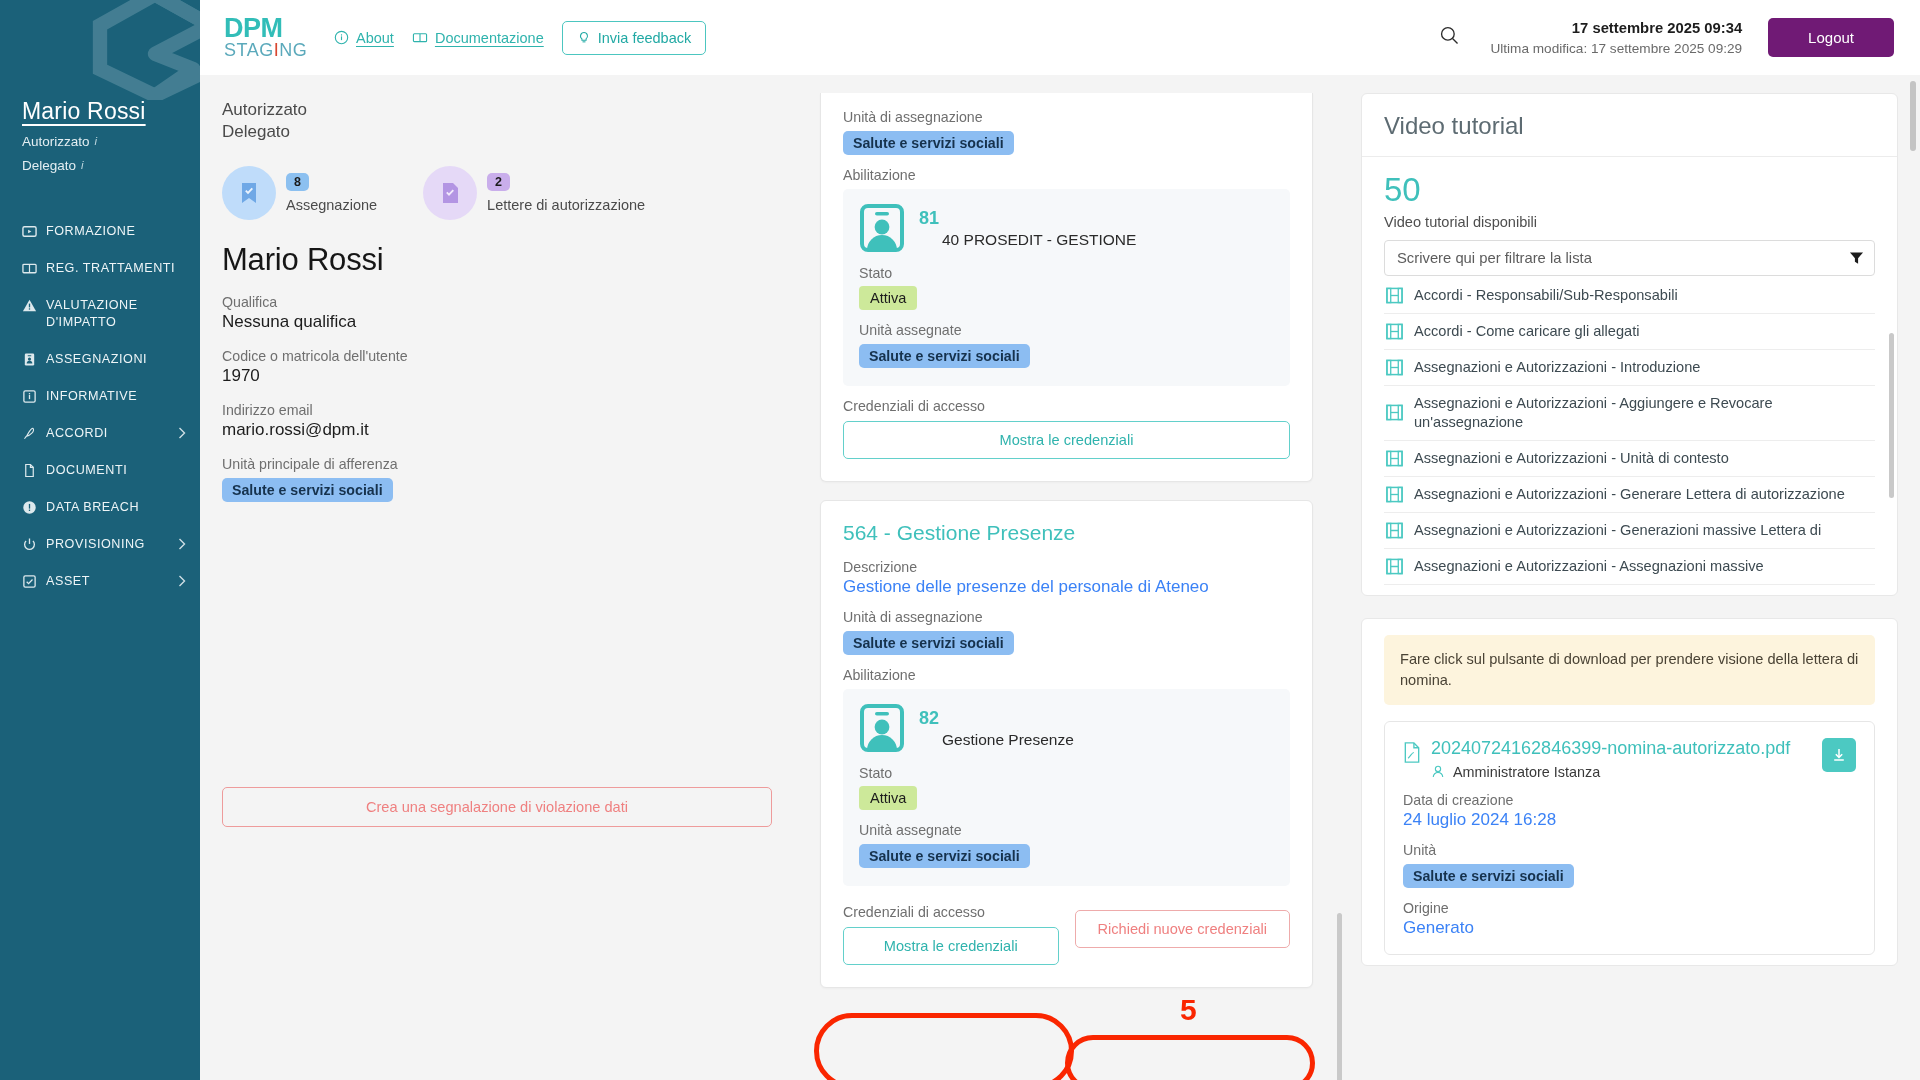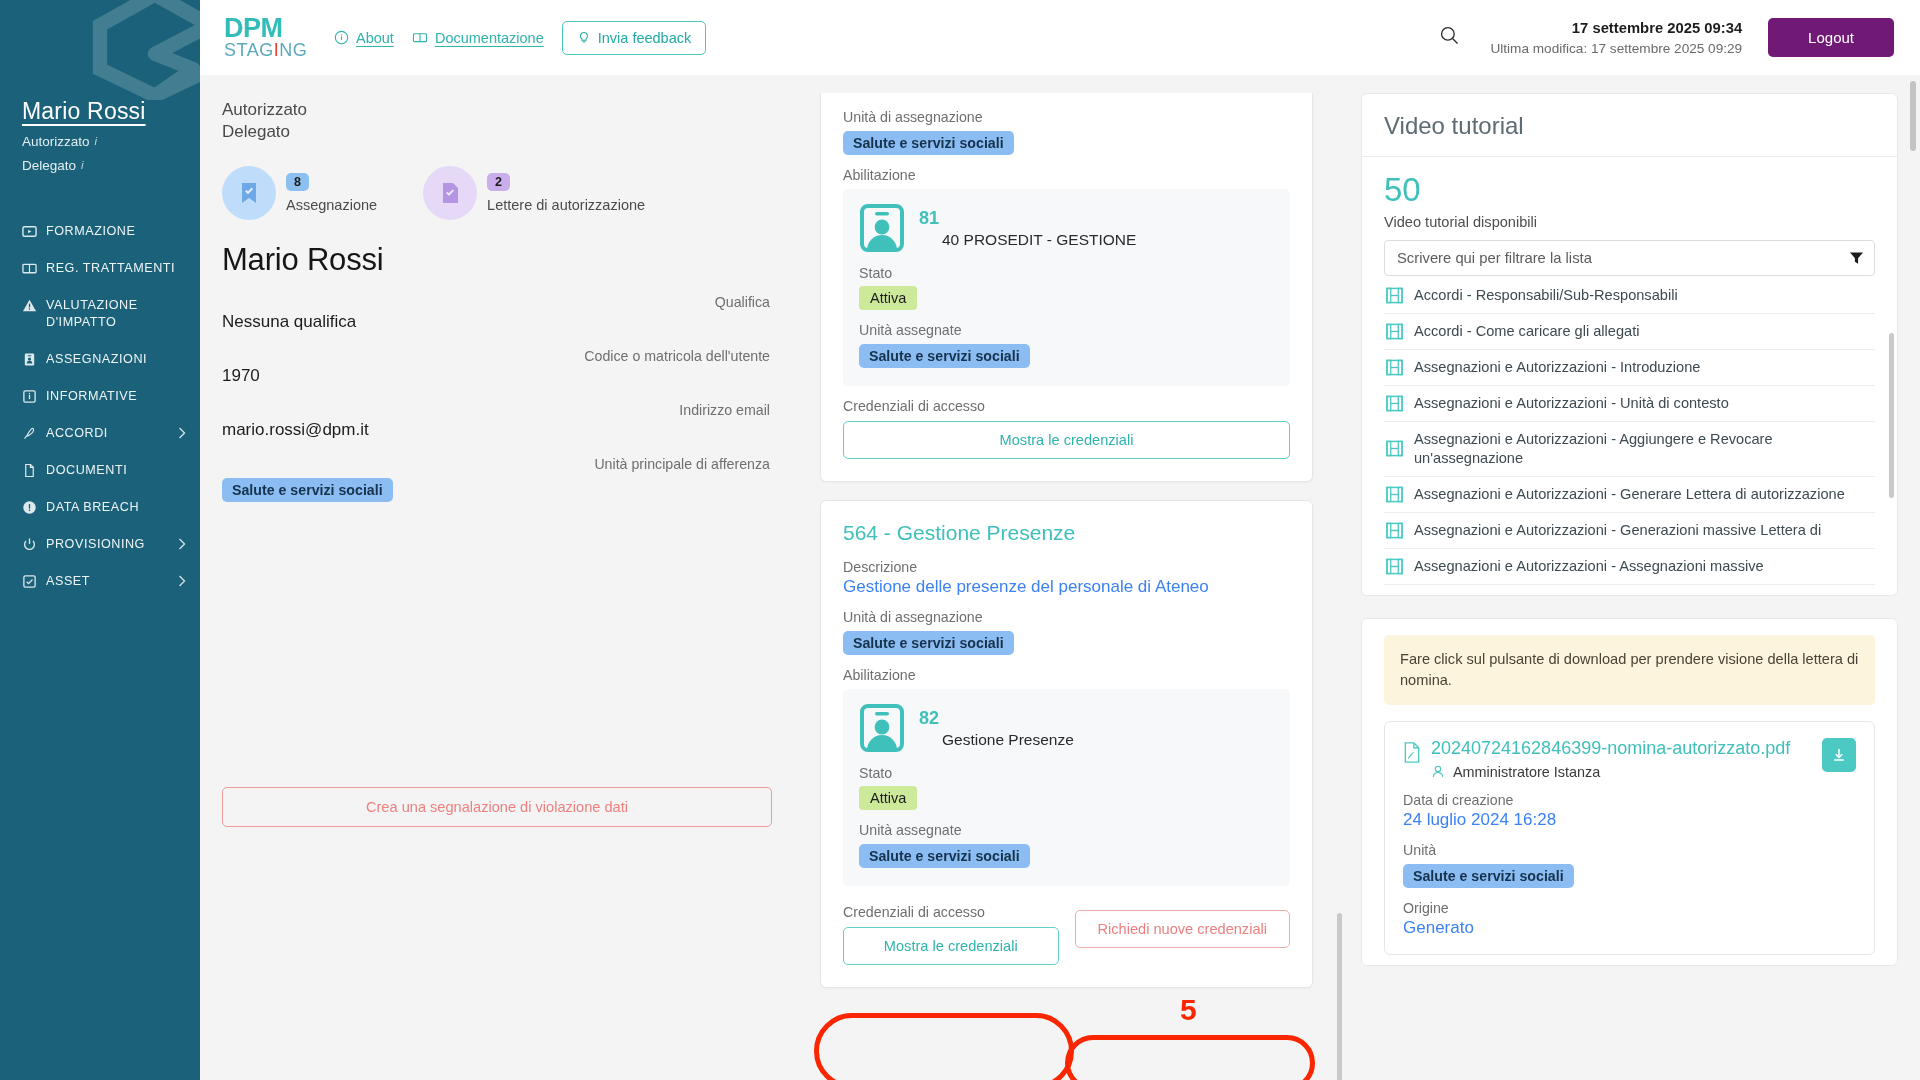--- a/index.html
+++ b/index.html
@@ -88,21 +88,21 @@
   .c-purple { background: #e5d9f7; }
   .p-badge-txt { }
   .p-count {
     display: inline-block; border-radius: 5px; font-size: 12.5px;
     font-weight: 600; padding: 2px 8px; color: #1b1b1b;
   }
   .n-blue { background: #8cc0f0; }
   .n-purple { background: #c9aeeb; }
   .p-badge-label { font-size: 14.5px; color: #4b4b4b; margin-top: 6px; }
   .p-name { font-size: 31px; font-weight: 400; color: #161616; margin-top: 22px; letter-spacing: -.2px; }
-  .f-label { font-size: 14.2px; color: #6f6f6f; margin-top: 16px; text-align: right; }
+  .f-label { font-size: 14.2px; color: #6f6f6f; margin-top: 16px; }
   .f-value { font-size: 17px; color: #1c1c1c; margin-top: 2px; }
   .chip {
     display: inline-block; background: #8cbdf2; color: #16324d;
     font-size: 14.2px; font-weight: 700; border-radius: 5px;
     padding: 4px 10px; margin-top: 6px;
   }
   .breach-btn {
     display: block; width: 550px; margin-top: 285px;
     border: 1px solid #ee9b9b; border-radius: 5px; background: transparent;
     color: #ef8080; font-size: 14.6px; padding: 11px 0; cursor: pointer;
@@ -546,30 +546,30 @@
                 </svg>
                 <span>Assegnazioni e Autorizzazioni - Introduzione</span>
               </div>
               <div class="vid-item">
                 <svg class="film-ico" width="17" height="17" viewBox="0 0 18 18">
                   <rect x="1" y="1.5" width="16" height="15" fill="none" stroke="#4cc9c2" stroke-width="1.6"></rect>
                   <rect x="1" y="1.5" width="4" height="15" fill="none" stroke="#4cc9c2" stroke-width="1.4"></rect>
                   <rect x="13" y="1.5" width="4" height="15" fill="none" stroke="#4cc9c2" stroke-width="1.4"></rect>
                   <line x1="5" y1="9" x2="13" y2="9" stroke="#4cc9c2" stroke-width="1.4"></line>
                 </svg>
+                <span>Assegnazioni e Autorizzazioni - Aggiungere e Revocare un'assegnazione</span>
+              </div>
+              <div class="vid-item">
+                <svg class="film-ico" width="17" height="17" viewBox="0 0 18 18">
+                  <rect x="1" y="1.5" width="16" height="15" fill="none" stroke="#4cc9c2" stroke-width="1.6"></rect>
+                  <rect x="1" y="1.5" width="4" height="15" fill="none" stroke="#4cc9c2" stroke-width="1.4"></rect>
+                  <rect x="13" y="1.5" width="4" height="15" fill="none" stroke="#4cc9c2" stroke-width="1.4"></rect>
+                  <line x1="5" y1="9" x2="13" y2="9" stroke="#4cc9c2" stroke-width="1.4"></line>
+                </svg>
                 <span>Assegnazioni e Autorizzazioni - Unità di contesto</span>
-              </div>
-              <div class="vid-item">
-                <svg class="film-ico" width="17" height="17" viewBox="0 0 18 18">
-                  <rect x="1" y="1.5" width="16" height="15" fill="none" stroke="#4cc9c2" stroke-width="1.6"></rect>
-                  <rect x="1" y="1.5" width="4" height="15" fill="none" stroke="#4cc9c2" stroke-width="1.4"></rect>
-                  <rect x="13" y="1.5" width="4" height="15" fill="none" stroke="#4cc9c2" stroke-width="1.4"></rect>
-                  <line x1="5" y1="9" x2="13" y2="9" stroke="#4cc9c2" stroke-width="1.4"></line>
-                </svg>
-                <span>Assegnazioni e Autorizzazioni - Aggiungere e Revocare un'assegnazione</span>
               </div>
               <div class="vid-item">
                 <svg class="film-ico" width="17" height="17" viewBox="0 0 18 18">
                   <rect x="1" y="1.5" width="16" height="15" fill="none" stroke="#4cc9c2" stroke-width="1.6"></rect>
                   <rect x="1" y="1.5" width="4" height="15" fill="none" stroke="#4cc9c2" stroke-width="1.4"></rect>
                   <rect x="13" y="1.5" width="4" height="15" fill="none" stroke="#4cc9c2" stroke-width="1.4"></rect>
                   <line x1="5" y1="9" x2="13" y2="9" stroke="#4cc9c2" stroke-width="1.4"></line>
                 </svg>
                 <span>Assegnazioni e Autorizzazioni - Generare Lettera di autorizzazione</span>
               </div>

